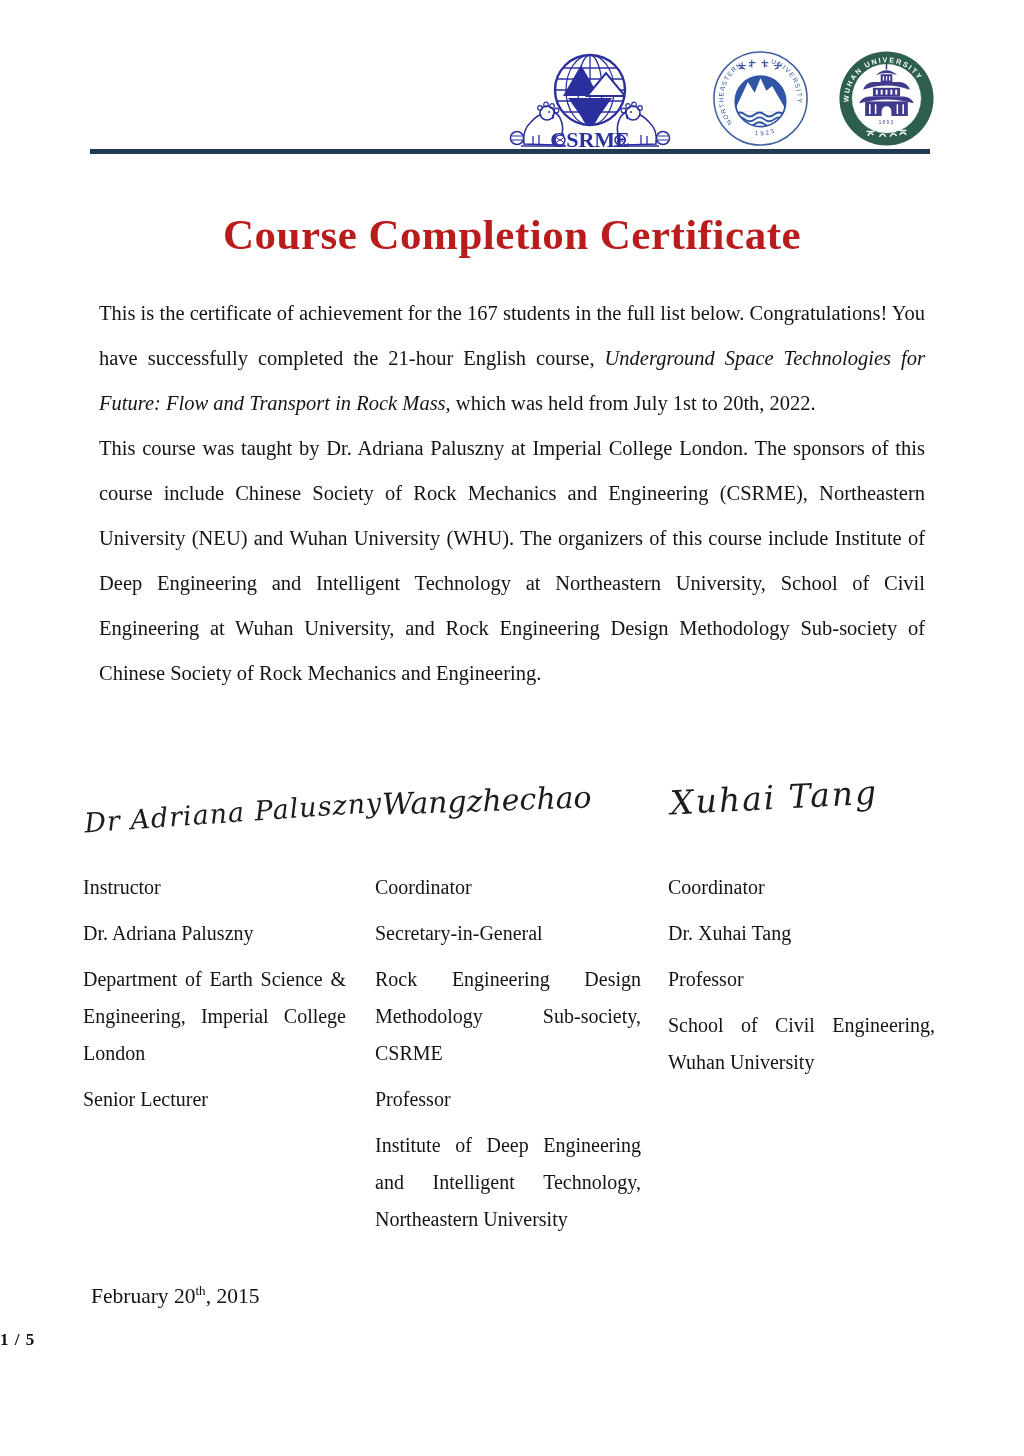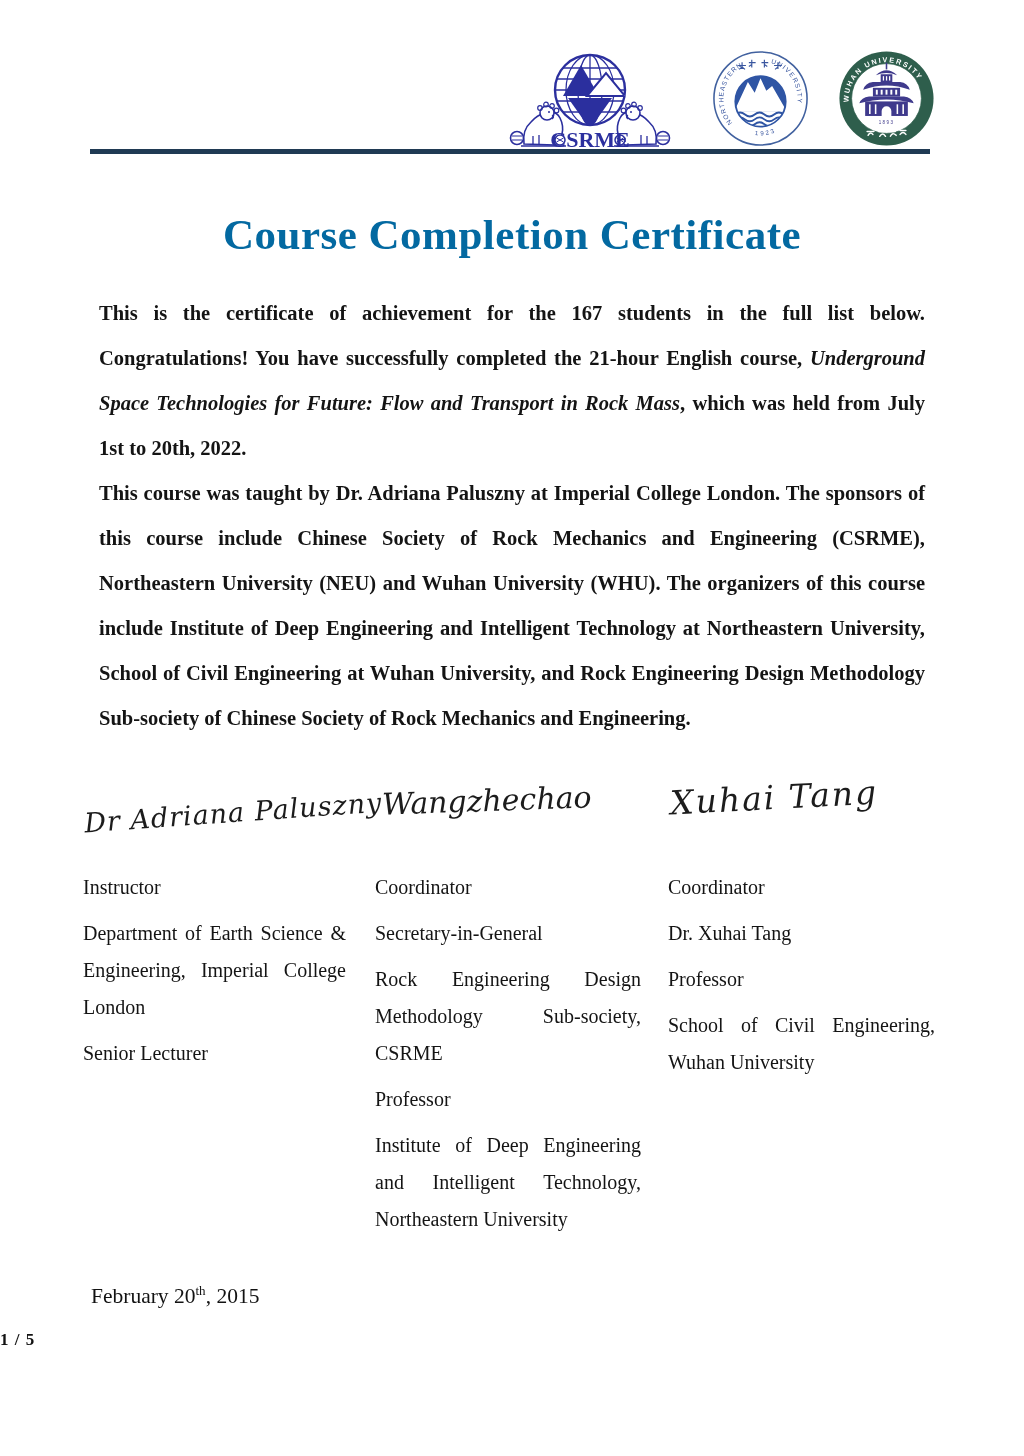--- a/index.html
+++ b/index.html
@@ -7,25 +7,25 @@
     position:relative; width:1024px; height:1456px; background:#ffffff;
     font-family:"Liberation Serif","DejaVu Serif",serif; color:#121212; overflow:hidden;
   }
   .logo { position:absolute; }
   .logo-csrme { left:503px; top:46px; }
   .logo-neu   { left:712px; top:50px; }
   .logo-whu   { left:838px; top:50px; }
   .rule { position:absolute; left:90px; top:149px; width:840px; height:5px; background:#203a54; }
   .title {
     position:absolute; left:0; top:210px; width:100%; margin:0;
-    text-align:center; font-size:43px; font-weight:bold; letter-spacing:0.5px; color:#0369a1;
+    text-align:center; font-size:43px; font-weight:bold; letter-spacing:0.5px; color:#b91c1c;
   }
   .bodytext {
     position:absolute; left:99px; top:291px; width:826px;
-    font-size:20.5px; line-height:45px; text-align:justify; color:#141414;font-weight:bold;
+    font-size:20.5px; line-height:45px; text-align:justify; color:#141414;
   }
   .bodytext p { margin:0; }
   .italic { font-style:italic; }
   .sig {
     position:absolute; font-family:"DejaVu Serif",serif; font-style:italic;
     color:#1c1c1c; white-space:nowrap;
   }
   .sig-1 { left:84px;  top:797px; font-size:27px; transform:rotate(-4deg); letter-spacing:1px; }
   .sig-2 { left:382px; top:783px; font-size:30px; transform:rotate(-2deg); }
   .sig-3 { left:670px; top:778px; font-size:33px; transform:rotate(-3deg); letter-spacing:2px; }
@@ -179,20 +179,21 @@
     <p><span>This is the certificate of achievement for the 167 students in the full list below. Congratulations! You have successfully completed the 21-hour English course, </span><span class="italic">Underground Space Technologies for Future: Flow and Transport in Rock Mass</span><span>, which was held from July 1st to 20th, 2022.</span></p>
     <p>This course was taught by Dr. Adriana Paluszny at Imperial College London. The sponsors of this course include Chinese Society of Rock Mechanics and Engineering (CSRME), Northeastern University (NEU) and Wuhan University (WHU). The organizers of this course include Institute of Deep Engineering and Intelligent Technology at Northeastern University, School of Civil Engineering at Wuhan University, and Rock Engineering Design Methodology Sub-society of Chinese Society of Rock Mechanics and Engineering.</p>
   </div>
 
   <div class="sig sig-1">Dr Adriana Paluszny</div>
   <div class="sig sig-2">Wangzhechao</div>
   <div class="sig sig-3">Xuhai Tang</div>
 
   <div class="col col-1">
     <div class="entry">Instructor</div>
+    <div class="entry">Dr. Adriana Paluszny</div>
     <div class="entry">Department of Earth Science &amp; Engineering, Imperial College London</div>
     <div class="entry">Senior Lecturer</div>
   </div>
 
   <div class="col col-2">
     <div class="entry">Coordinator</div>
     <div class="entry">Secretary-in-General</div>
     <div class="entry">Rock Engineering Design Methodology Sub-society, CSRME</div>
     <div class="entry">Professor</div>
     <div class="entry">Institute of Deep Engineering and Intelligent Technology, Northeastern University</div>

